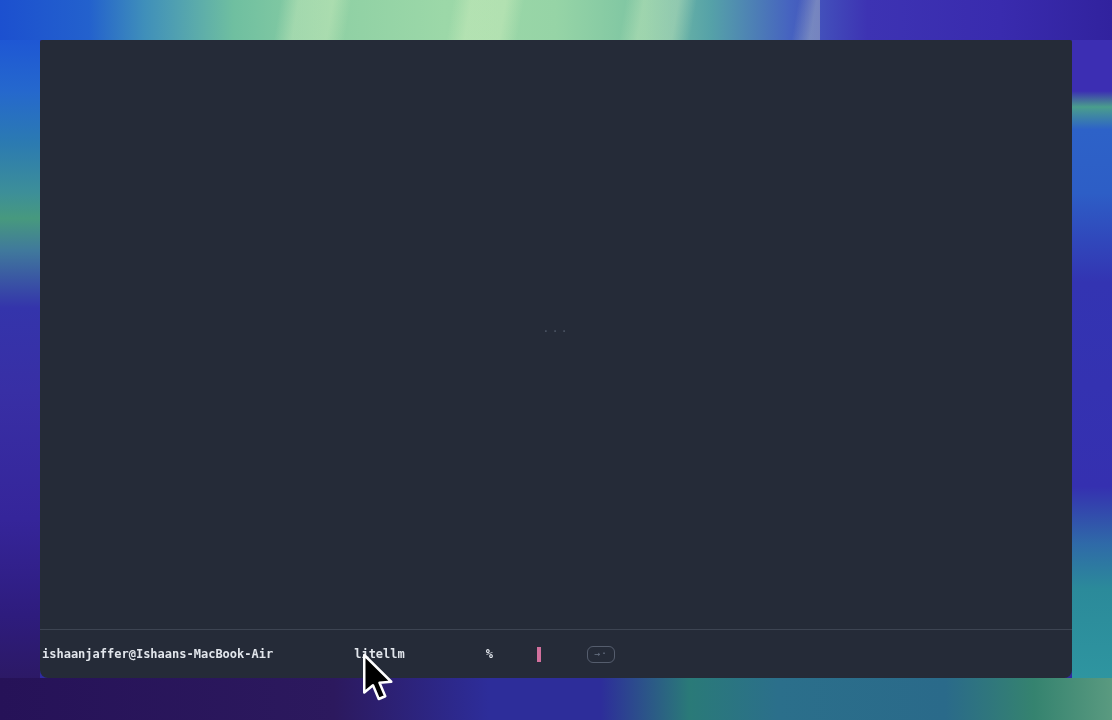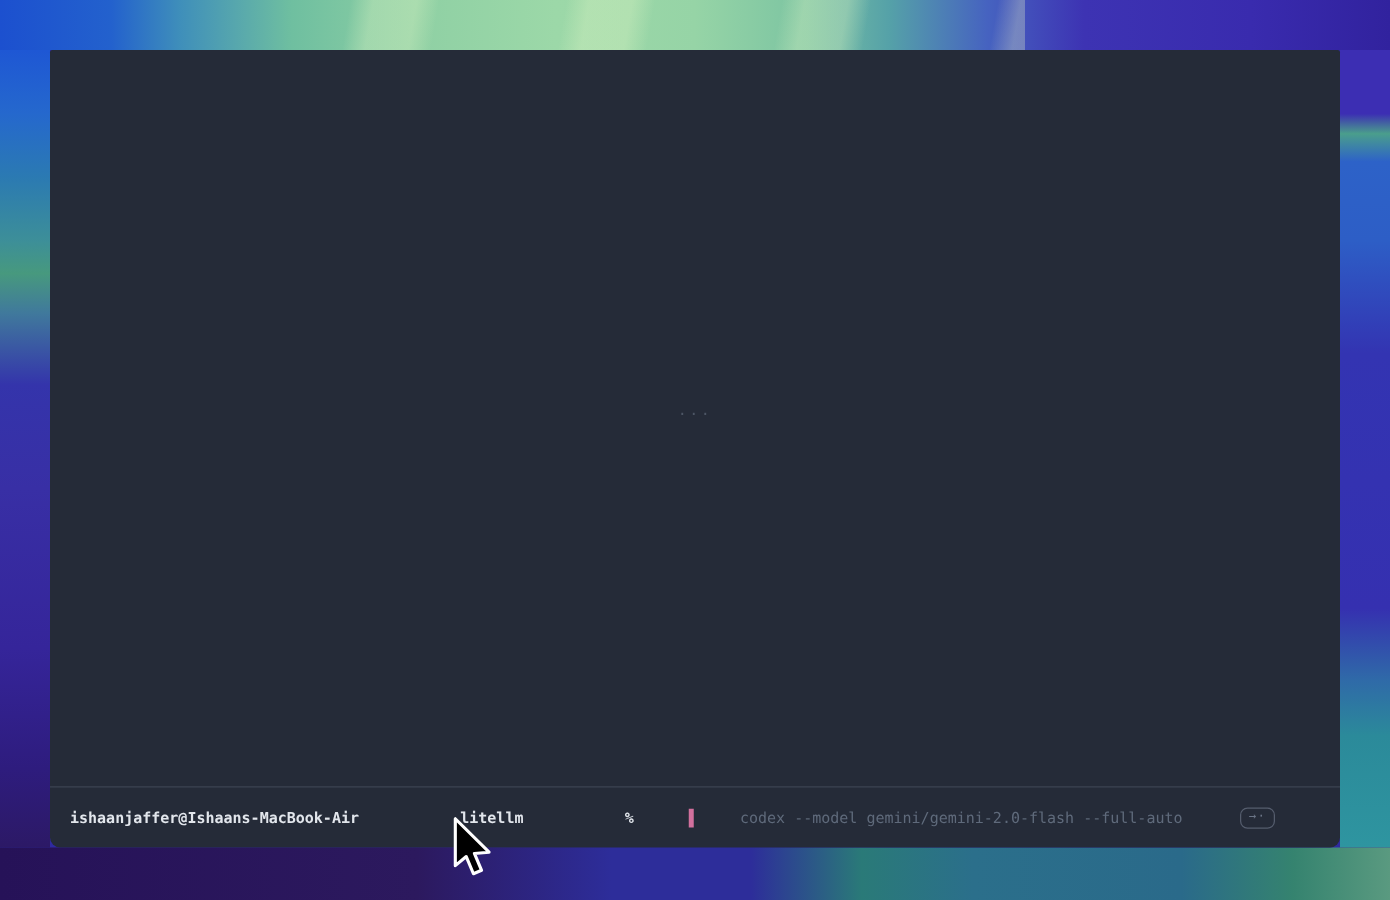--- a/index.html
+++ b/index.html
@@ -75,21 +75,21 @@
     position: absolute;
     left: 0; right: 0; top: 589px;
     height: 1px;
     background: #3d4452;
   }
   .prompt-row {
     position: absolute;
     left: 0; right: 0; top: 590px; height: 48px;
     display: flex;
     align-items: center;
-    padding-left: 16px;
+    padding-left: 2px;
     font-size: 12px;
     white-space: pre;
     gap: 37px;
   }
   .prompt-strong {
     color: #e2e6ec;
     font-weight: bold;
   }
   .sp { display: inline-block; width: 7px; }
   .caret {
@@ -139,21 +139,20 @@
 
     <div class="divider"></div>
 
     <div class="prompt-row">
       <span class="prompt-strong">ishaanjaffer@Ishaans-MacBook-Air</span>
       <span class="sp"></span>
       <span class="prompt-strong">litellm</span>
       <span class="sp"></span>
       <span class="prompt-strong">%</span>
       <span class="caret"></span>
-      <span class="suggestion">codex --model gemini/gemini-2.0-flash --full-auto</span>
       <span class="hint-badge">→·</span>
     </div>
   </div>
 
   <svg class="mouse-cursor" viewBox="0 0 13 20" xmlns="http://www.w3.org/2000/svg">
     <path d="M1 0.8 L1 15.8 L4.5 12.9 L6.8 18.4 L9.4 17.3 L7.1 11.9 L11.8 11.5 Z" fill="#000000" stroke="#ffffff" stroke-width="1" stroke-linejoin="round"></path>
   </svg>
 
 </div>
 

